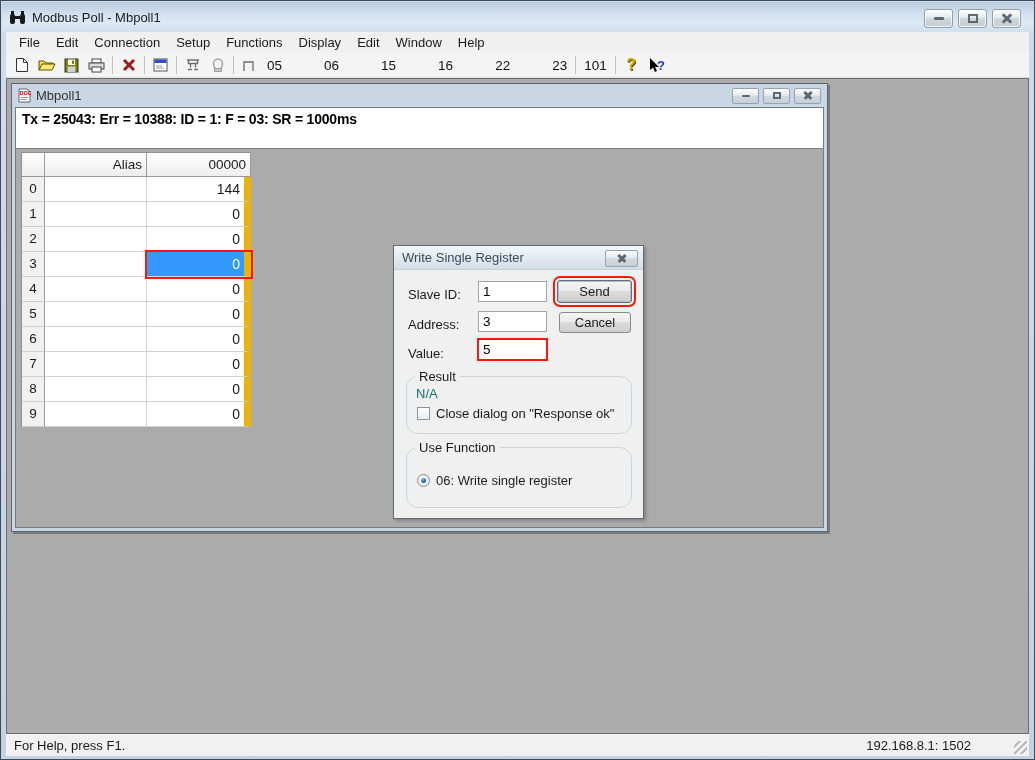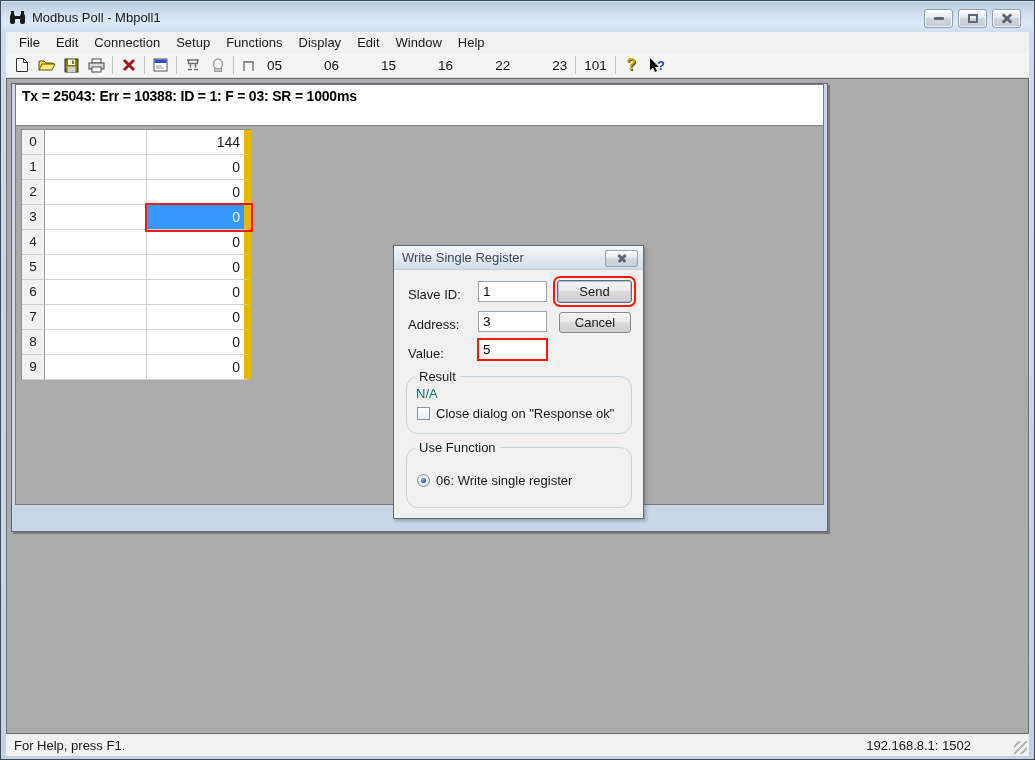--- a/index.html
+++ b/index.html
@@ -223,25 +223,49 @@
         <svg width="19" height="17">
           <path d="M3 1 L3 13 L6 10.5 L8 15 L10 14 L8 10 L12 10 Z" fill="#000"></path>
           <text x="10" y="13" font-size="13" font-weight="bold" fill="#1a3fd0">?</text>
         </svg>
       </span>
   </div>
 
   <div class="mdi"></div>
 
   <div class="child">
+    <div class="child-titlebar">
+      <svg width="13" height="15">
+          <path d="M1 1h8l3 3v10H1z" fill="#fff" stroke="#666"></path>
+          <text x="1.5" y="6.5" font-size="5.5" font-weight="bold" fill="#c00">DOC</text>
+          <path d="M2.5 9.5h8M2.5 11.5h6" stroke="#999"></path>
+        </svg>
+      <span class="child-title-text">Mbpoll1</span>
+      <div class="cwinbtns">
+        <div class="cbtn">
+            <span class="glyph-min"></span>
+          </div>
+        <div class="cbtn">
+            <span class="glyph-restore"></span>
+          </div>
+        <div class="cbtn">
+            <span class="glyph-close"></span>
+          </div>
+      </div>
+    </div>
     <div class="child-client">
       <div class="comm-panel">
         <span class="comm-text">Tx = 25043: Err = 10388: ID = 1: F = 03: SR = 1000ms</span>
       </div>
       <div class="grid">
+        <div class="grow">
+          <div class="gcell c0 hcell"></div>
+          <div class="gcell c1 hcell">Alias</div>
+          <div class="gcell c2 hcell">00000</div>
+        </div>
         <div>
             <div class="grow">
               <div class="gcell c0 rhdr">0</div>
               <div class="gcell c1 dcell"></div>
               <div class="gcell c2 dcell">144</div>
             </div>
             <div class="grow">
               <div class="gcell c0 rhdr">1</div>
               <div class="gcell c1 dcell"></div>
               <div class="gcell c2 dcell">0</div>

